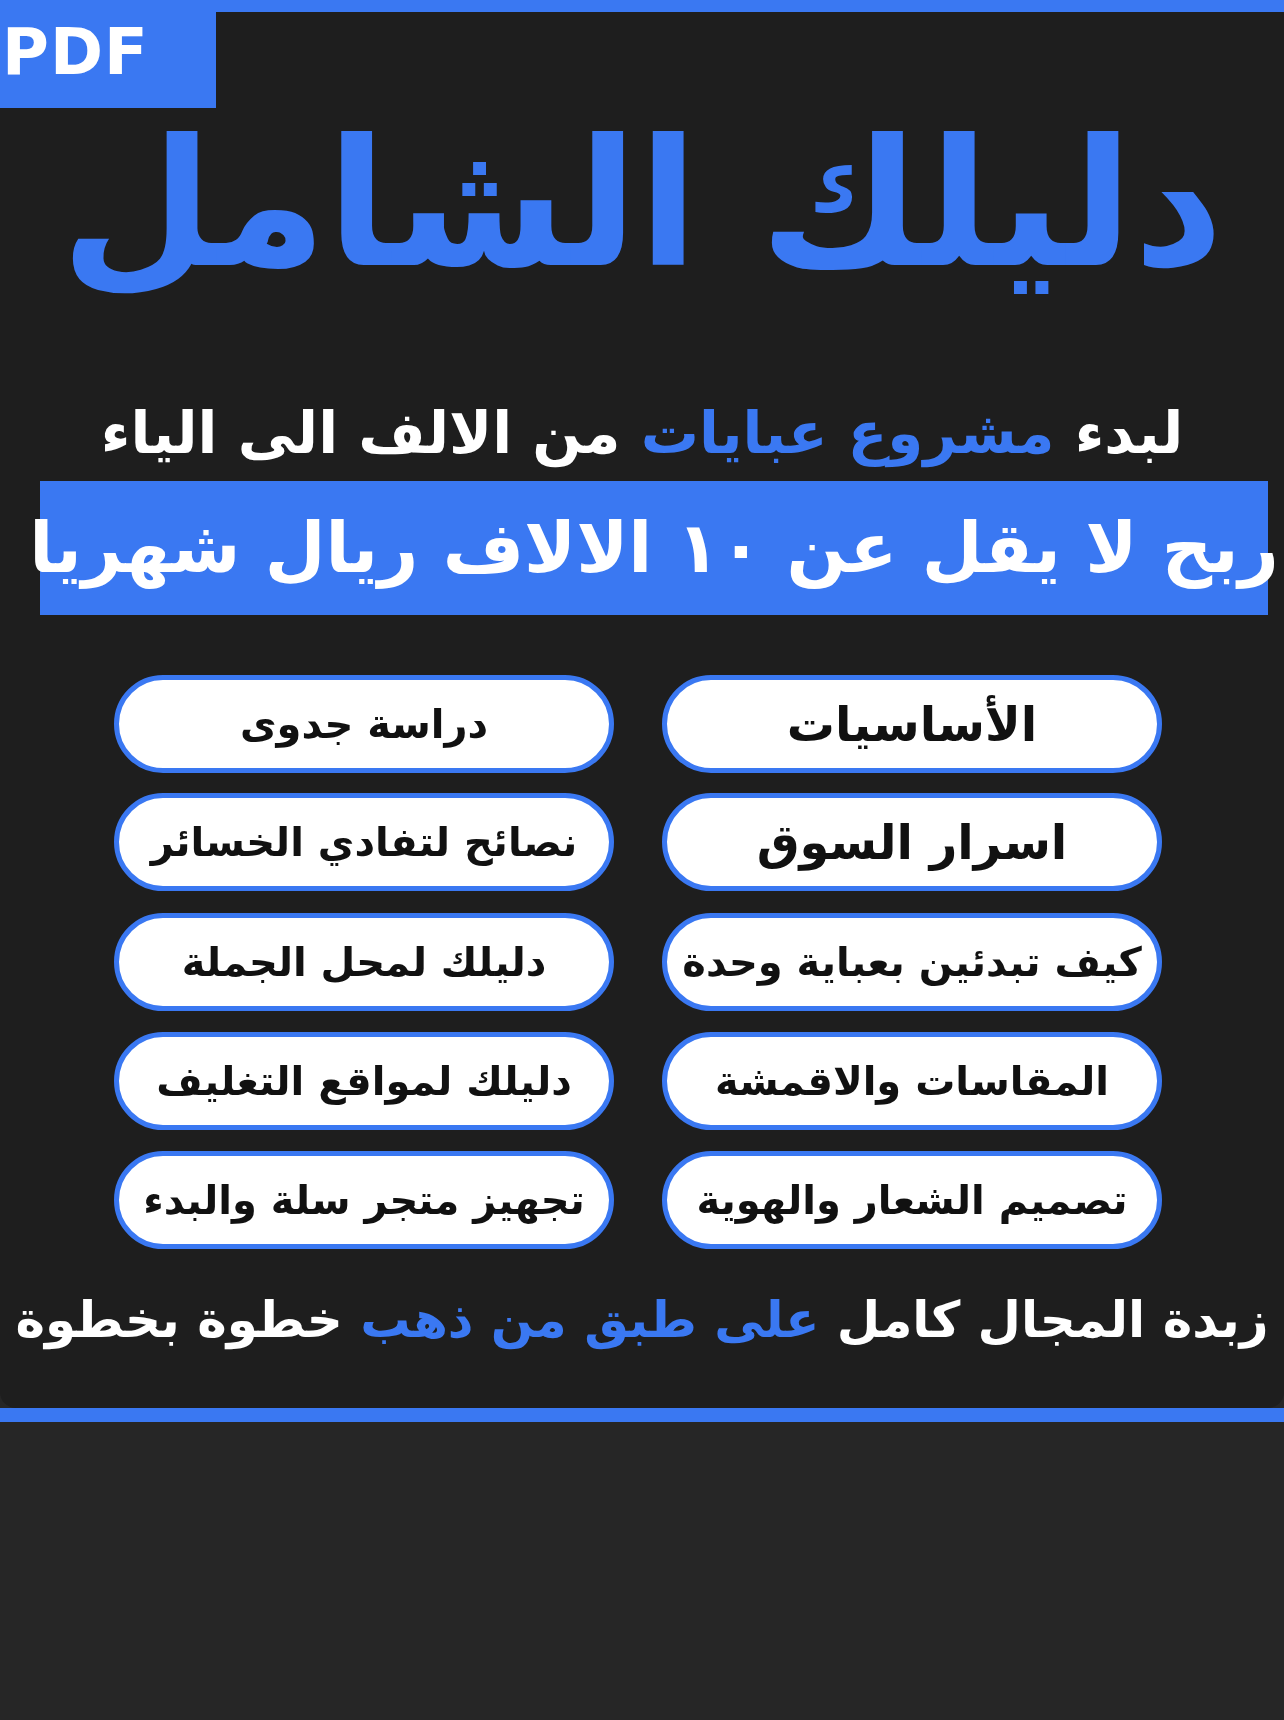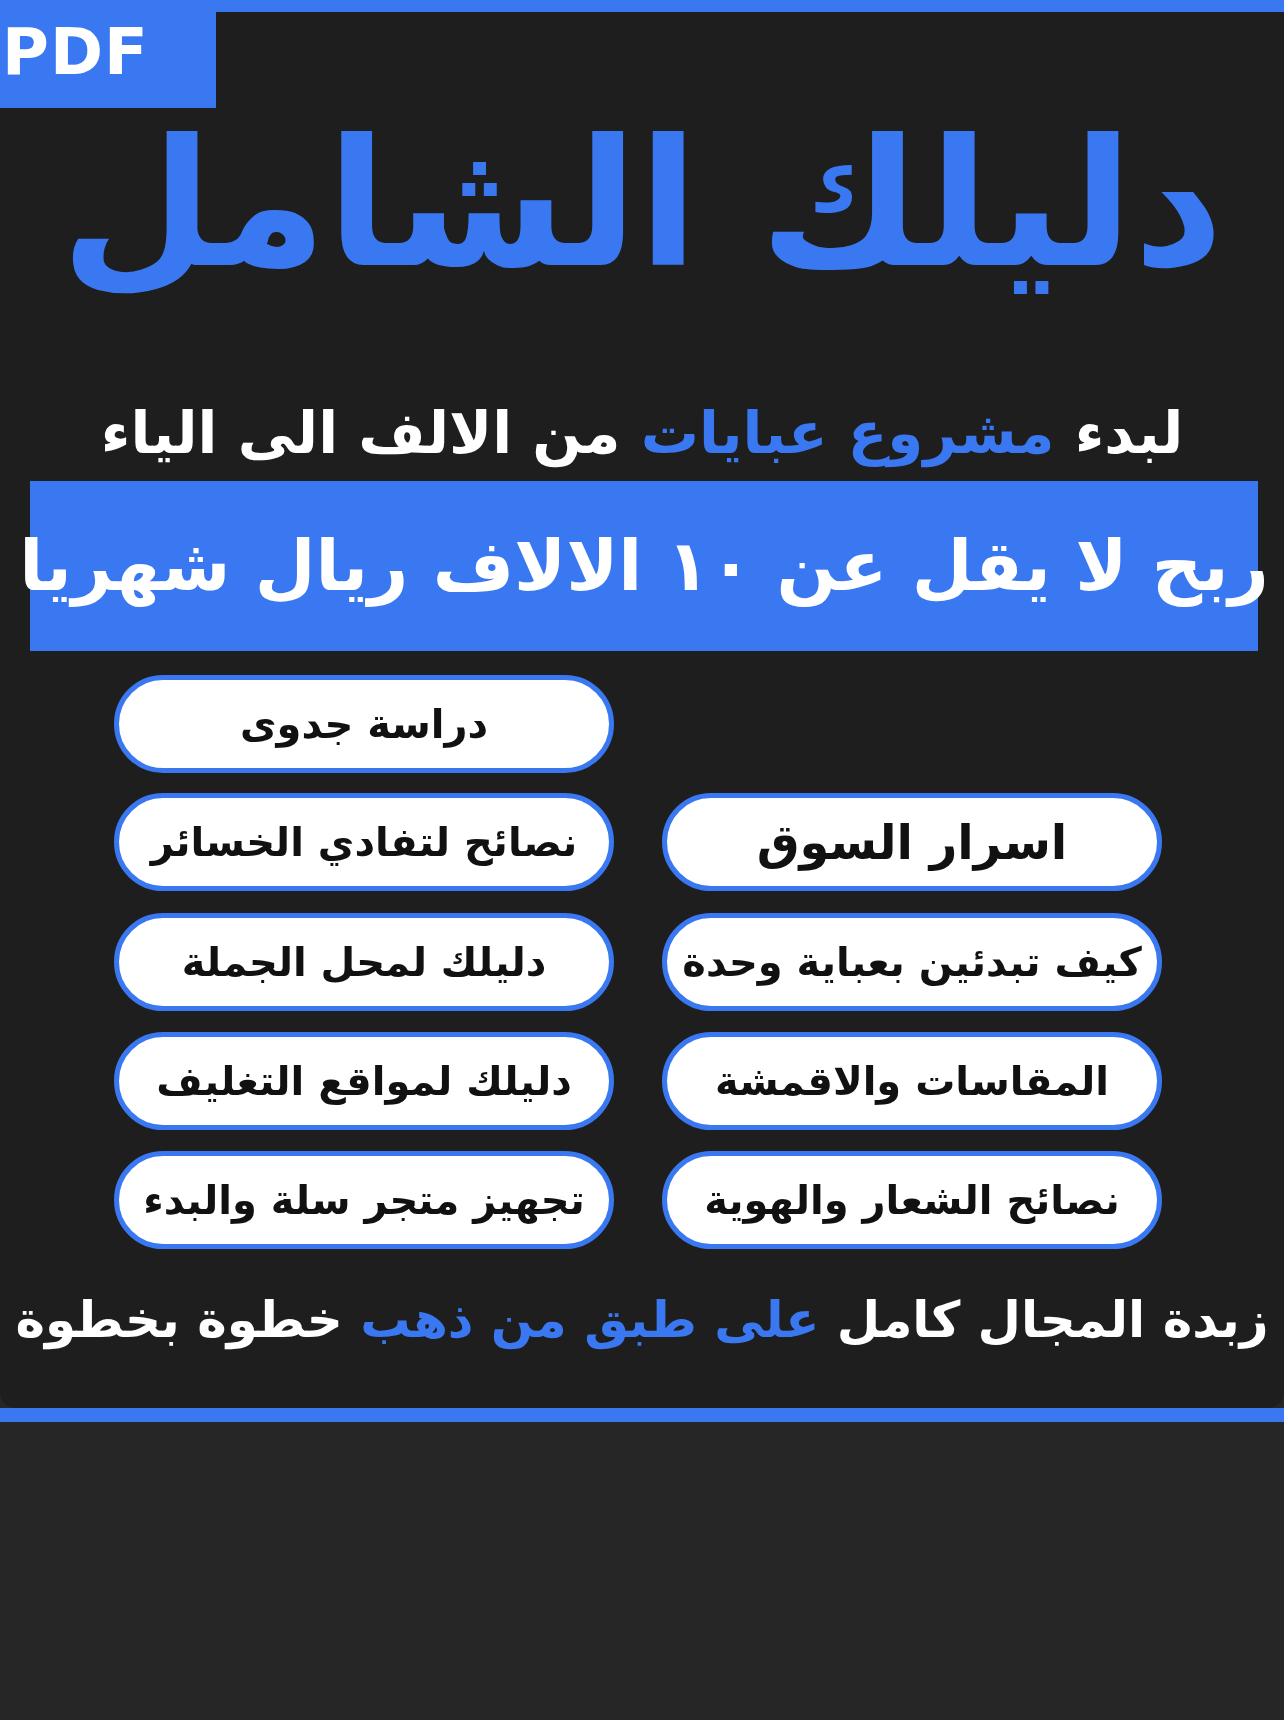--- a/index.html
+++ b/index.html
@@ -35,21 +35,21 @@
   }
   .subtitle {
     position: absolute; left: 20px; top: 345px; width: 1244px; height: 80px;
     text-align: center; direction: rtl;
     color: #ffffff; font-size: 58px; font-weight: bold; line-height: 80px;
     white-space: nowrap;
     margin-top: 48px;
   }
   .subtitle .accent { color: #3a78f2; }
   .profit-banner {
-    position: absolute; left: 30px; top: 481px; width: 1228px; height: 170px;
+    position: absolute; left: 40px; top: 481px; width: 1228px; height: 134px;
     background: #3a78f2;
     display: flex; align-items: center; justify-content: center;
   }
   .profit-text {
     direction: rtl; color: #ffffff; font-weight: bold;
     font-size: 70px; line-height: 1; white-space: nowrap;
   }
   .pill {
     position: absolute; width: 500px; height: 98px;
     background: #ffffff;
@@ -85,31 +85,34 @@
   </div>
 
   <div class="title">دليلك الشامل</div>
 
   <div class="subtitle"><span>لبدء </span><span class="accent">مشروع عبايات</span><span> من الالف الى الياء</span></div>
 
   <div class="profit-banner">
     <span class="profit-text">ربح لا يقل عن ١٠ الالاف ريال شهريا</span>
   </div>
 
+  <div class="pill big" style="left:662px; top:675px;">
+    <span>الأساسيات</span>
+  </div>
   <div class="pill big" style="left:662px; top:793px;">
     <span>اسرار السوق</span>
   </div>
   <div class="pill" style="left:662px; top:913px;">
     <span>كيف تبدئين بعباية وحدة</span>
   </div>
   <div class="pill" style="left:662px; top:1032px;">
     <span>المقاسات والاقمشة</span>
   </div>
   <div class="pill" style="left:662px; top:1151px;">
-    <span>نصائح الشعار والهوية</span>
+    <span>تصميم الشعار والهوية</span>
   </div>
 
   <div class="pill" style="left:114px; top:675px;">
     <span>دراسة جدوى</span>
   </div>
   <div class="pill" style="left:114px; top:793px;">
     <span>نصائح لتفادي الخسائر</span>
   </div>
   <div class="pill" style="left:114px; top:913px;">
     <span>دليلك لمحل الجملة</span>

